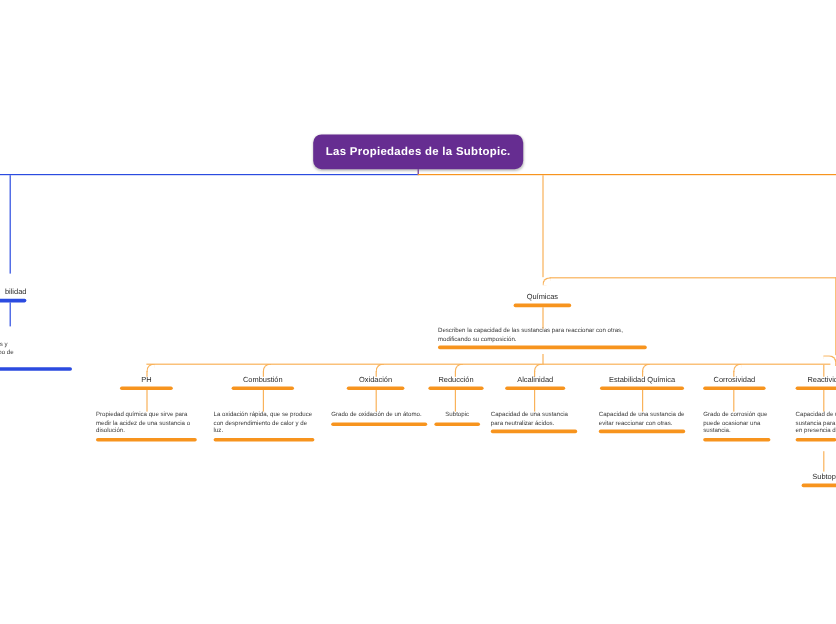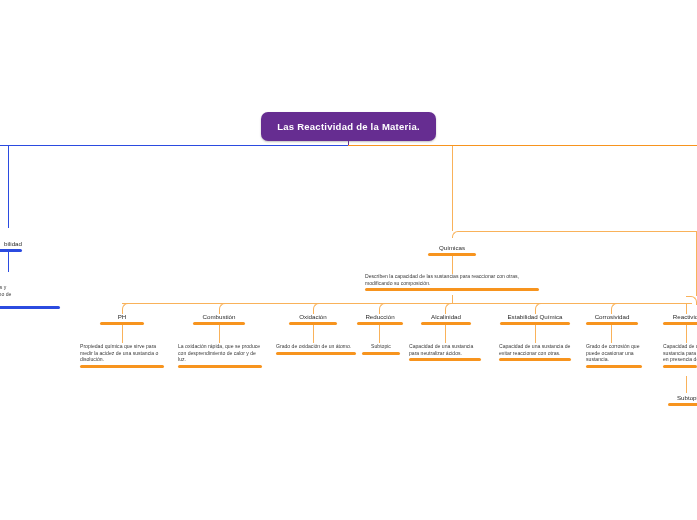--- a/index.html
+++ b/index.html
@@ -55,21 +55,21 @@
   .elbow{position:absolute;border-color:#F9B25A;border-style:solid;}
   .elbow-tl{border-width:1px 0 0 1px;border-top-left-radius:6px;}
   .elbow-tr{border-width:1px 1px 0 0;border-top-right-radius:6px;}
 </style>
 </head>
 <body>
 
 <div id="canvas">
 
   <div class="root-node" style="left:261px;top:112px;width:175px;height:29px;">
-    <span>Las Reactividad de la Materia.</span>
+    <span>Las Propiedades de la Subtopic.</span>
   </div>
 
   <div class="line-v c-purple" style="left:348px;top:141px;height:4px;"></div>
   <div class="line-h c-blue" style="left:0px;top:145px;width:349px;"></div>
   <div class="line-h c-orange" style="left:348px;top:145px;width:349px;"></div>
 
   <div class="line-v c-blue" style="left:8px;top:146px;height:82px;"></div>
 
   <div class="topic" style="left:-22px;top:239px;width:44px;">
     <div class="t-label" style="text-align:right;">bilidad</div>

